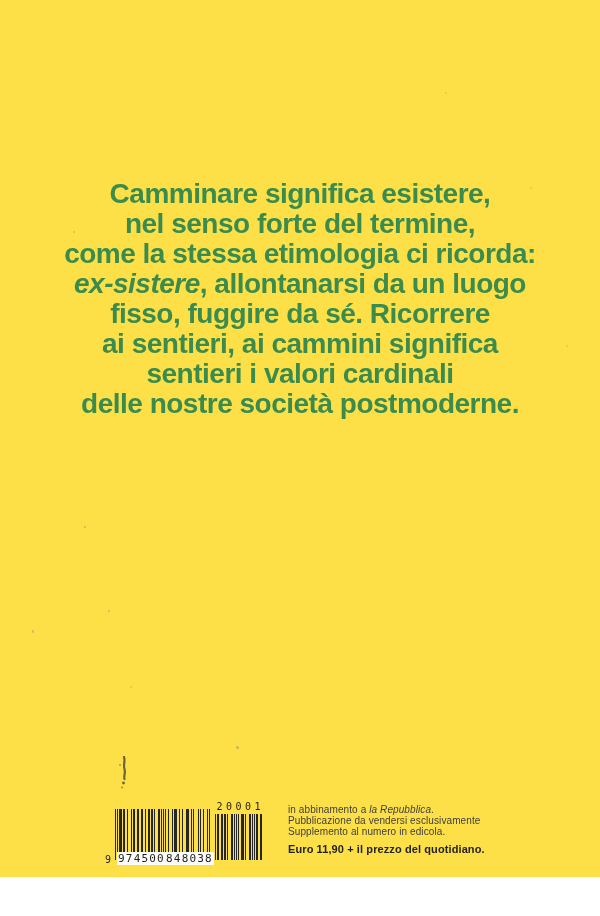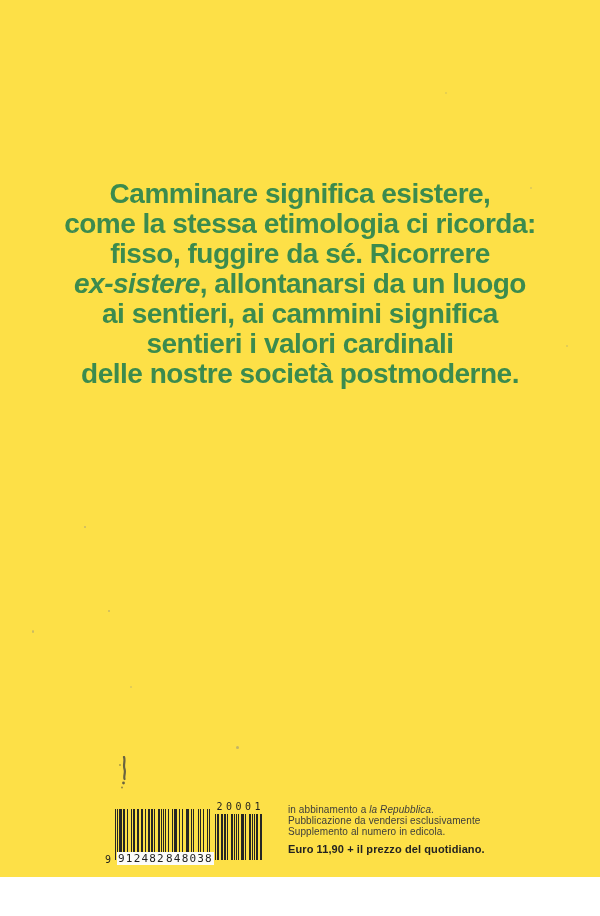--- a/index.html
+++ b/index.html
@@ -73,23 +73,24 @@
     color:#232321;
   }
 </style>
 </head>
 <body>
 
 <div class="page">
 
   <div class="quote" id="quote" style="color: rgb(59, 139, 78);">
       <div><span>Camminare significa esistere,</span></div>
+      <div><span>nel senso forte del termine,</span></div>
       <div><span>come la stessa etimologia ci ricorda:</span></div>
+      <div><i>ex-sistere</i><span>, allontanarsi da un luogo</span></div>
       <div><span>fisso, fuggire da sé. Ricorrere</span></div>
-      <div><i>ex-sistere</i><span>, allontanarsi da un luogo</span></div>
       <div><span>ai sentieri, ai cammini significa</span></div>
       <div><span>sentieri i valori cardinali</span></div>
       <div><span>delle nostre società postmoderne.</span></div>
     </div>
 
   <svg class="ink-mark" viewBox="0 0 16 38">
     <path d="M8 1 C 9.5 5, 7 9, 8.5 13 C 9.8 16.5, 7.5 20, 8.5 23" stroke="#45453f" stroke-width="2.2" fill="none" stroke-linecap="round"></path>
     <circle cx="7.5" cy="27" r="1.4" fill="#45453f"></circle>
     <circle cx="6" cy="31.5" r="1" fill="#45453f" opacity=".7"></circle>
     <circle cx="4" cy="9" r="0.9" fill="#45453f" opacity=".6"></circle>
@@ -132,21 +133,21 @@
         <rect x="71" y="0" width="3" height="86" fill="#262624"></rect>
         <rect x="76" y="0" width="1" height="86" fill="#262624"></rect>
         <rect x="78" y="0" width="1" height="86" fill="#262624"></rect>
         <rect x="83" y="0" width="1" height="86" fill="#262624"></rect>
         <rect x="85" y="0" width="1" height="86" fill="#262624"></rect>
         <rect x="88" y="0" width="1" height="86" fill="#262624"></rect>
         <rect x="92" y="0" width="1" height="100" fill="#262624"></rect>
         <rect x="94" y="0" width="1" height="100" fill="#262624"></rect>
       </svg>
     <span class="bc-digits bc-prefix">9</span>
-    <span class="bc-digits bc-g1">912482</span>
+    <span class="bc-digits bc-g1">974500</span>
     <span class="bc-digits bc-g2">848038</span>
     <span class="addon-label">20001</span>
     <svg id="addon" class="addon-svg" viewBox="0 0 48 100" preserveAspectRatio="none" shape-rendering="crispEdges">
         <rect x="1" y="0" width="1" height="100" fill="#262624"></rect>
         <rect x="3" y="0" width="2" height="100" fill="#262624"></rect>
         <rect x="7" y="0" width="2" height="100" fill="#262624"></rect>
         <rect x="10" y="0" width="2" height="100" fill="#262624"></rect>
         <rect x="13" y="0" width="1" height="100" fill="#262624"></rect>
         <rect x="17" y="0" width="2" height="100" fill="#262624"></rect>
         <rect x="20" y="0" width="1" height="100" fill="#262624"></rect>

